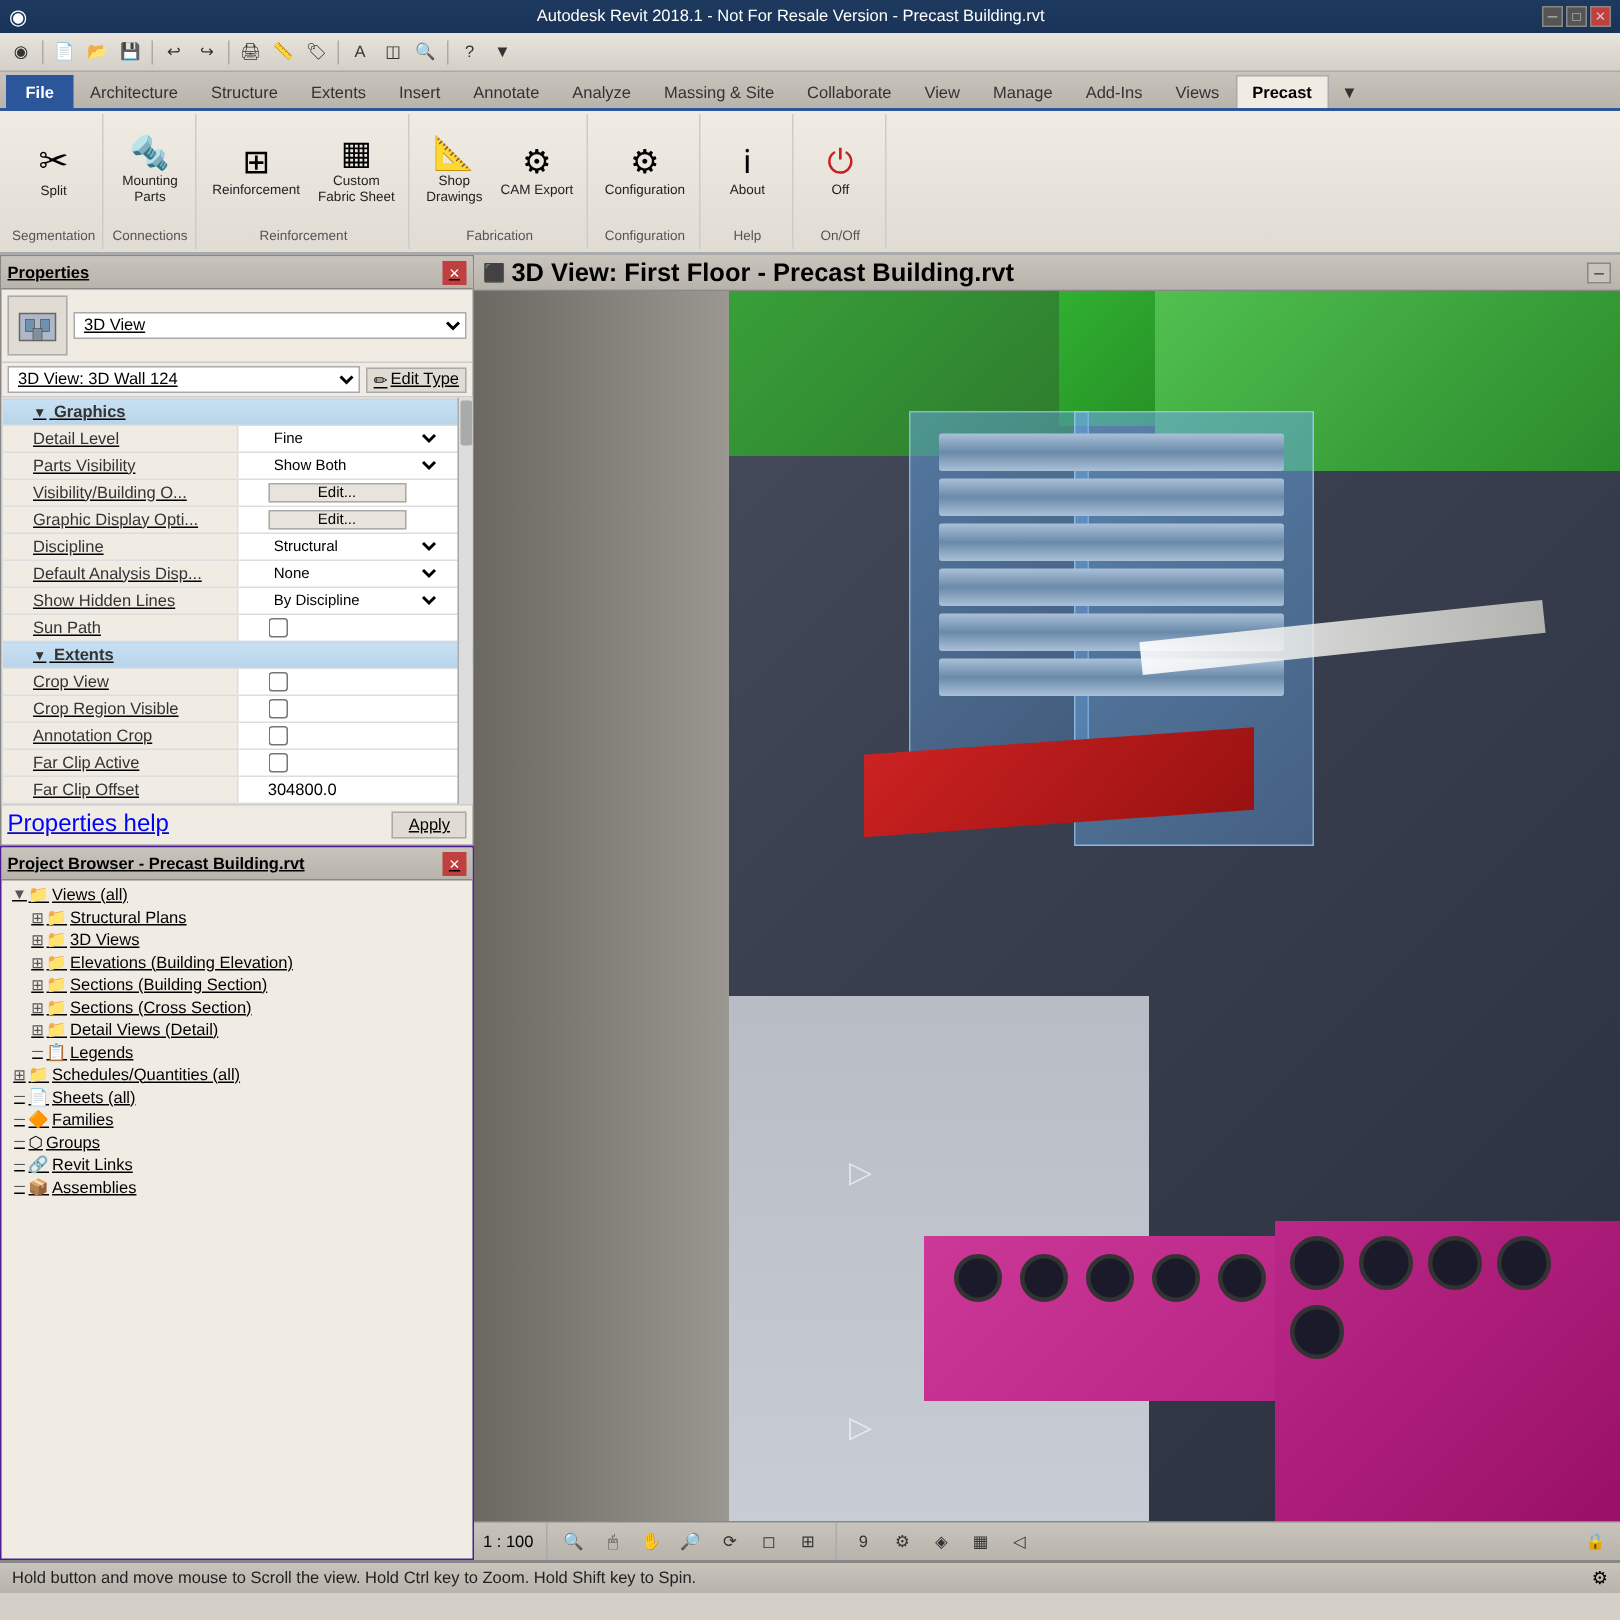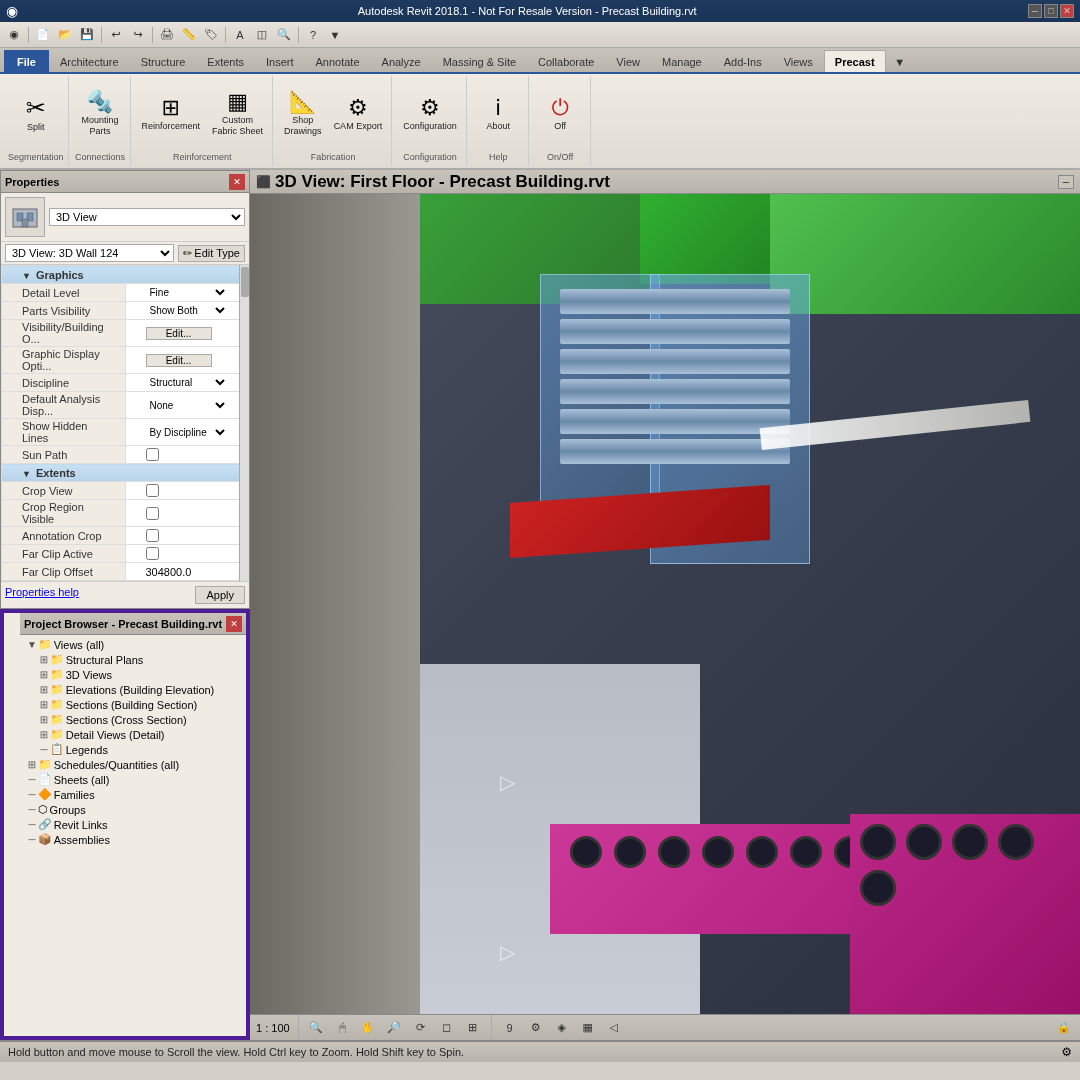--- a/index.html
+++ b/index.html
@@ -101,24 +101,25 @@
     .ribbon-btn .label { font-size: 9px; color: #222; margin-top: 2px; text-align: center; line-height: 1.2; }
 
     
     #main-layout {
       display: flex;
       height: calc(1080px - 22px - 26px - 26px - 96px - 18px - 22px);
     }
 
     
     #left-panel {
-      width: 250px;
+      width: 316px;
       display: flex;
       flex-direction: column;
       background: #f9a8d4;
+      text-decoration: underline;
     }
 
     
     #properties-panel {
       border: 1px solid #888;
       background: #f0ece4;
       flex: 0 0 auto;
     }
     .panel-header {
       background: linear-gradient(to bottom, #c8c4bc, #b8b4ac);
@@ -164,30 +165,29 @@
     .section-header-row td { background: linear-gradient(to bottom, #c8e0f4, #b8d4e8) !important; color: #000; font-weight: bold; }
     .section-collapse { font-size: 9px; margin-right: 2px; }
 
     
     .props-footer {
       display: flex;
       justify-content: space-between;
       padding: 4px;
       border-top: 1px solid #ccc;
     }
-    .props-help { color: blue; text-decoration: underline; cursor: pointer; font-size: 11px; }
+    .props-help { color: blue; text-decoration: underline; cursor: pointer; font-size: 16px; }
     .apply-btn { background: #e0dcd4; border: 1px solid #aaa; padding: 2px 10px; font-size: 11px; cursor: pointer; }
 
     
     #project-browser {
-      border: 4px solid #4c1d95;
+      border: 1px solid #4c1d95;
       background: #f0ece4;
       flex: 1;
       overflow: hidden;
-      padding-left: 16px;
     }
     .browser-header {
       background: linear-gradient(to bottom, #c8c4bc, #b8b4ac);
       display: flex;
       align-items: center;
       justify-content: space-between;
       padding: 2px 4px;
       border-bottom: 1px solid #888;
       height: 22px;
     }

